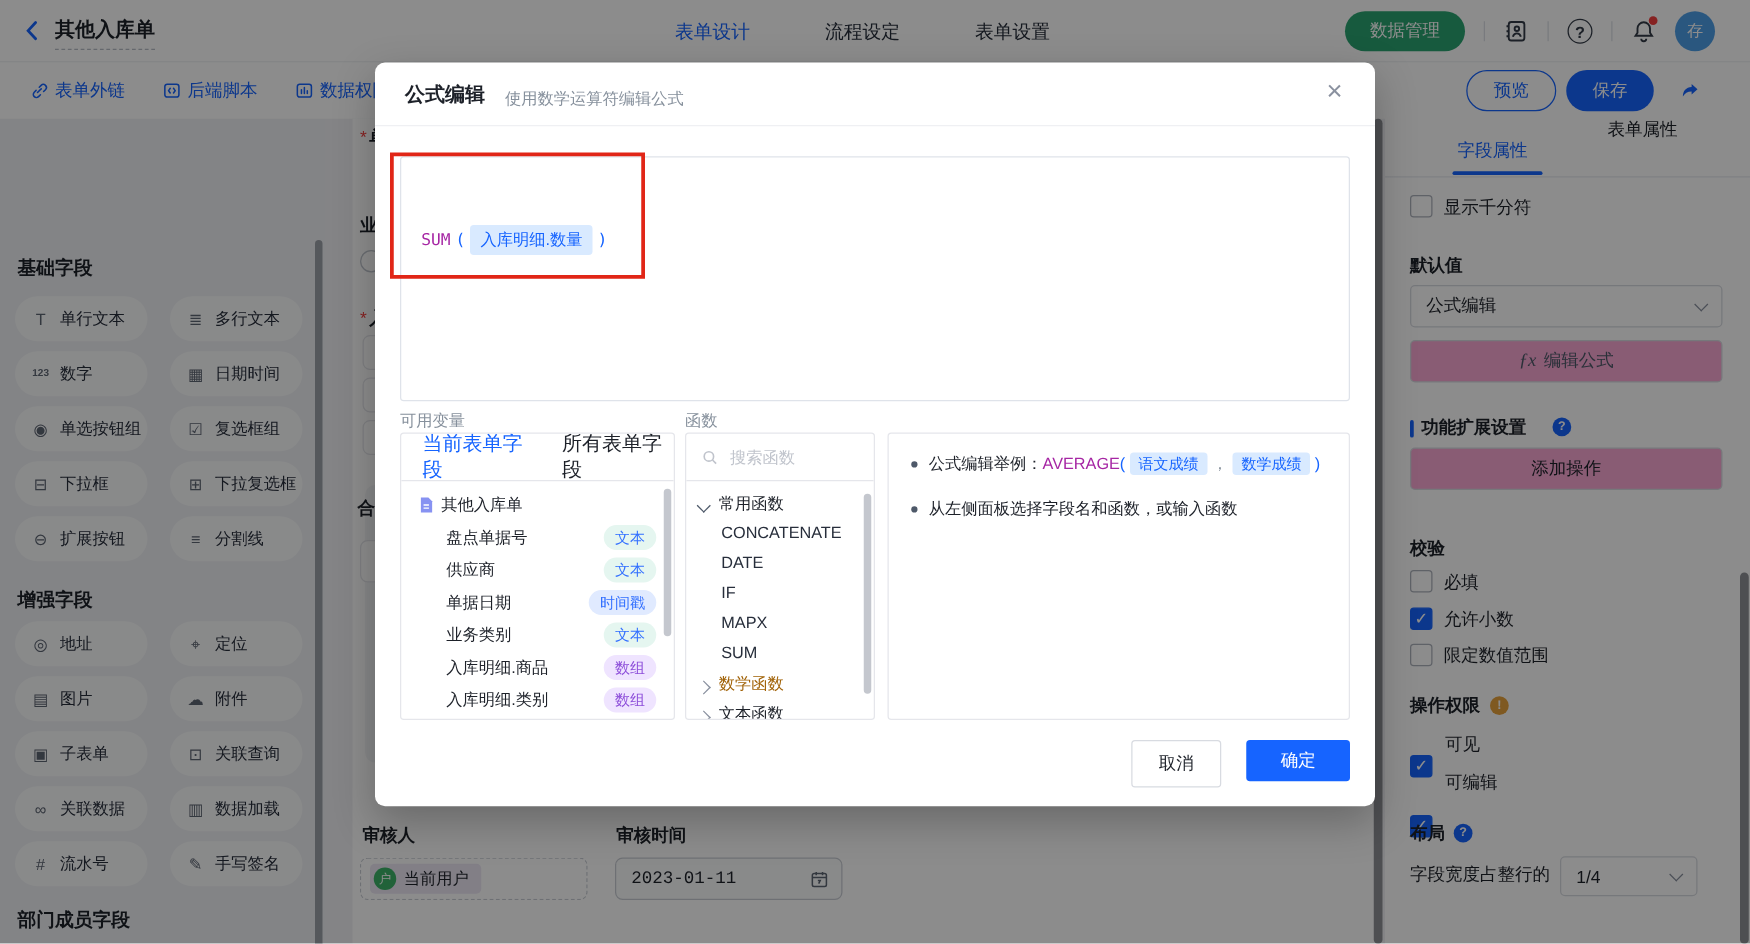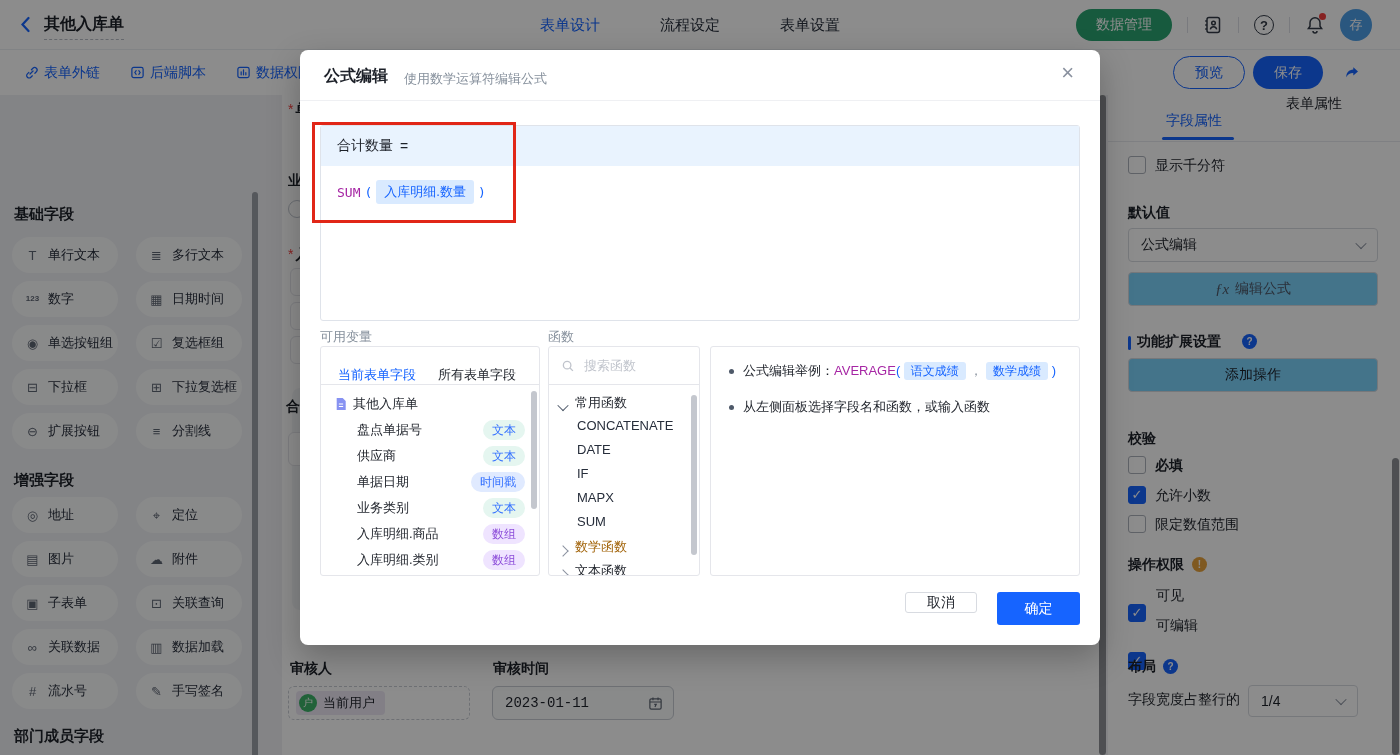--- a/index.html
+++ b/index.html
@@ -70,21 +70,21 @@
   .ptab.active{color:#1664FF;font-weight:500;}
   .ptab-underline{background:#1664FF;border-radius:2px;}
   .hline{background:#E8EAEF;}
   .cb{width:18px;height:18px;border:1.5px solid #ADB2BC;border-radius:3px;background:#fff;box-sizing:border-box;flex:none;}
   .cb.on{background:#1664FF;border-color:#1664FF;position:relative;}
   .cb.on::after{content:"✓";position:absolute;left:2.5px;top:0px;color:#fff;font-size:13px;font-weight:700;line-height:15px;}
   .cblabel{font-size:14px;color:#1D2129;}
   .plabel{font-size:14px;font-weight:700;color:#1D2129;}
   .pselect{border:1px solid #D8DBE1;border-radius:4px;background:#fff;box-sizing:border-box;
            display:flex;align-items:center;justify-content:space-between;padding:0 12px;font-size:14px;color:#1D2129;}
-  .pbtn{border:1px solid #D8DBE1;border-radius:4px;background:#7dd3fc;box-sizing:border-box;
+  .pbtn{border:1px solid #D8DBE1;border-radius:4px;background:#f9a8d4;box-sizing:border-box;
         display:flex;align-items:center;justify-content:center;gap:6px;font-size:14px;color:#4E5969;}
   .chv{display:inline-block;width:7px;height:7px;border-right:1.6px solid #8A919F;border-bottom:1.6px solid #8A919F;
        transform:rotate(45deg) translate(-1px,-1px);}
   .bluebar{width:3px;height:14px;background:#1664FF;border-radius:2px;}
   .qc-fill{width:15px;height:15px;border-radius:50%;background:#1664FF;color:#fff;font-size:10px;font-weight:700;
            display:flex;align-items:center;justify-content:center;}
   .warn-fill{width:15px;height:15px;border-radius:50%;background:#E8A33D;color:#fff;font-size:10px;font-weight:700;
              display:flex;align-items:center;justify-content:center;}
   .pg-scroll{left:1392px;top:458px;width:7px;height:297px;border-radius:4px;background:#8E9196;}
 
@@ -100,41 +100,41 @@
   .fstrip{left:0;top:0;width:100%;height:40px;background:#E9F3FE;display:flex;align-items:center;padding-left:16px;
           box-sizing:border-box;font-size:14px;color:#1D2129;}
   .fline{left:16px;top:54px;font-family:"DejaVu Sans Mono","Liberation Mono",monospace;font-size:13px;
          display:flex;align-items:center;gap:4px;}
   .kw{color:#A626A4;}
   .paren{color:#1664FF;}
   .chip{background:#D9EAFF;color:#1664FF;border-radius:3px;padding:3px 8px;font-size:13px;
         font-family:"Liberation Sans","DejaVu Sans",sans-serif;}
   .seclabel{font-size:13px;color:#86909C;}
   .panel{border:1px solid #E5E6EB;border-radius:3px;background:#fff;box-sizing:border-box;overflow:hidden;}
-  .vtabs{left:0;top:0;width:100%;height:38px;border-bottom:1px solid #E5E6EB;display:flex;align-items:flex-end;
-         gap:22px;padding-left:17px;box-sizing:border-box;font-size:13px;}
+  .vtabs{left:0;top:0;width:100%;height:38px;border-bottom:1px solid #E5E6EB;display:flex;align-items:center;
+         gap:22px;padding-left:17px;box-sizing:border-box;font-size:16px;}
   .vtab{cursor:pointer;color:#1D2129;}
   .vtab.active{color:#1664FF;}
   .trow{position:absolute;left:0;width:100%;height:26px;display:flex;align-items:center;font-size:13px;color:#1D2129;
         box-sizing:border-box;}
   .bdg{height:20px;border-radius:10px;padding:0 9px;font-size:12px;display:inline-flex;align-items:center;flex:none;margin-left:36px;}
   .bdg.t-text{background:#E5F6F0;color:#3370FF;}
   .bdg.t-time{background:#E0EAFF;color:#3370FF;}
   .bdg.t-array{background:#EFE4FF;color:#8D4EDA;}
   .fsearchrow{left:0;top:0;width:100%;height:38px;border-bottom:1px solid #E5E6EB;display:flex;align-items:center;
               gap:7px;padding-left:12px;box-sizing:border-box;}
   .fsearch{border:none;outline:none;width:100px;font-size:13px;color:#1D2129;background:transparent;
            font-family:"Liberation Sans","DejaVu Sans",sans-serif;}
   .fsearch::placeholder{color:#C0C4CC;}
   .frow{position:absolute;font-size:13px;color:#272E3B;cursor:pointer;}
   .panel-scroll{position:absolute;width:6px;border-radius:3px;background:#C4C7CE;}
   .tips{padding:14px 18px;box-sizing:border-box;font-size:13px;color:#1D2129;}
   .tiprow{display:flex;gap:9px;margin-bottom:16px;align-items:flex-start;line-height:20px;}
   .tipdot{width:5px;height:5px;border-radius:50%;background:#4E5969;margin-top:8px;flex:none;}
-  .m-cancel{right:123px;top:542px;width:72px;height:21px;border:1px solid #D8DBE1;border-radius:3px;background:#fff;
+  .m-cancel{right:123px;top:542px;width:72px;height:38px;border:1px solid #D8DBE1;border-radius:3px;background:#fff;
             font-size:14px;color:#1D2129;display:flex;align-items:center;justify-content:center;cursor:pointer;box-sizing:border-box;font-family:Liberation Serif, serif;}
   .m-confirm{right:20px;top:542px;width:83px;height:33px;border-radius:3px;background:#1664FF;color:#fff;
              font-size:14px;display:flex;align-items:center;justify-content:center;cursor:pointer;}
   .redbox{left:312px;top:122px;width:204px;height:101px;border:3px solid #E12617;box-sizing:border-box;z-index:60;}
   .fxi{font-style:italic;font-family:"Liberation Serif","DejaVu Serif",serif;font-size:15px;}
 </style>
 </head>
 <body>
 
 <div class="stage">
@@ -357,21 +357,21 @@
 
     <span class="abs bluebar" style="left:20px;top:241px;"></span>
     <span class="abs plabel" style="left:29px;top:238px;">功能扩展设置</span>
     <span class="abs qc-fill" style="left:134px;top:239px;">?</span>
     <div class="abs pbtn" style="left:20px;top:263px;width:250px;height:34px;cursor:pointer;color:#1D2129;">
       <span>添加操作</span>
     </div>
 
     <span class="abs plabel" style="left:20px;top:335px;">校验</span>
     <div class="abs cb" style="left:20px;top:361px;"></div>
-    <span class="abs cblabel" style="left:47px;top:362px;font-weight:bold;">必填</span>
+    <span class="abs cblabel" style="left:47px;top:362px;">必填</span>
     <div class="abs cb on" style="left:20px;top:391px;"></div>
     <span class="abs cblabel" style="left:47px;top:392px;">允许小数</span>
     <div class="abs cb" style="left:20px;top:420px;"></div>
     <span class="abs cblabel" style="left:47px;top:421px;">限定数值范围</span>
 
     <span class="abs plabel" style="left:20px;top:461px;">操作权限</span>
     <span class="abs warn-fill" style="left:84px;top:462px;">!</span>
     <div class="abs cb on" style="left:20px;top:491px;"></div>
     <span class="abs cblabel" style="left:48px;top:492px;">可见</span>
     <div class="abs cb on" style="left:20px;top:521px;"></div>
@@ -389,24 +389,20 @@
 
   <div class="abs overlay"></div>
 
   <section class="abs modal">
     <span class="abs m-title">公式编辑</span>
     <span class="abs m-sub">使用数学运算符编辑公式</span>
     <span class="abs m-close">×</span>
     <div class="abs m-hline"></div>
 
     <div class="abs feditor">
-      <div class="abs fstrip">
-        <span>合计数量</span>
-        <span style="margin-left:7px;">=</span>
-      </div>
       <div class="abs fline">
         <span class="kw">SUM</span>
           <span class="paren">(</span>
         <span class="chip">入库明细.数量</span>
         <span class="paren">)</span>
       </div>
     </div>
 
     <span class="abs seclabel" style="left:20px;top:278px;">可用变量</span>
     <div class="abs panel" style="left:20px;top:296px;width:220px;height:230px;">

